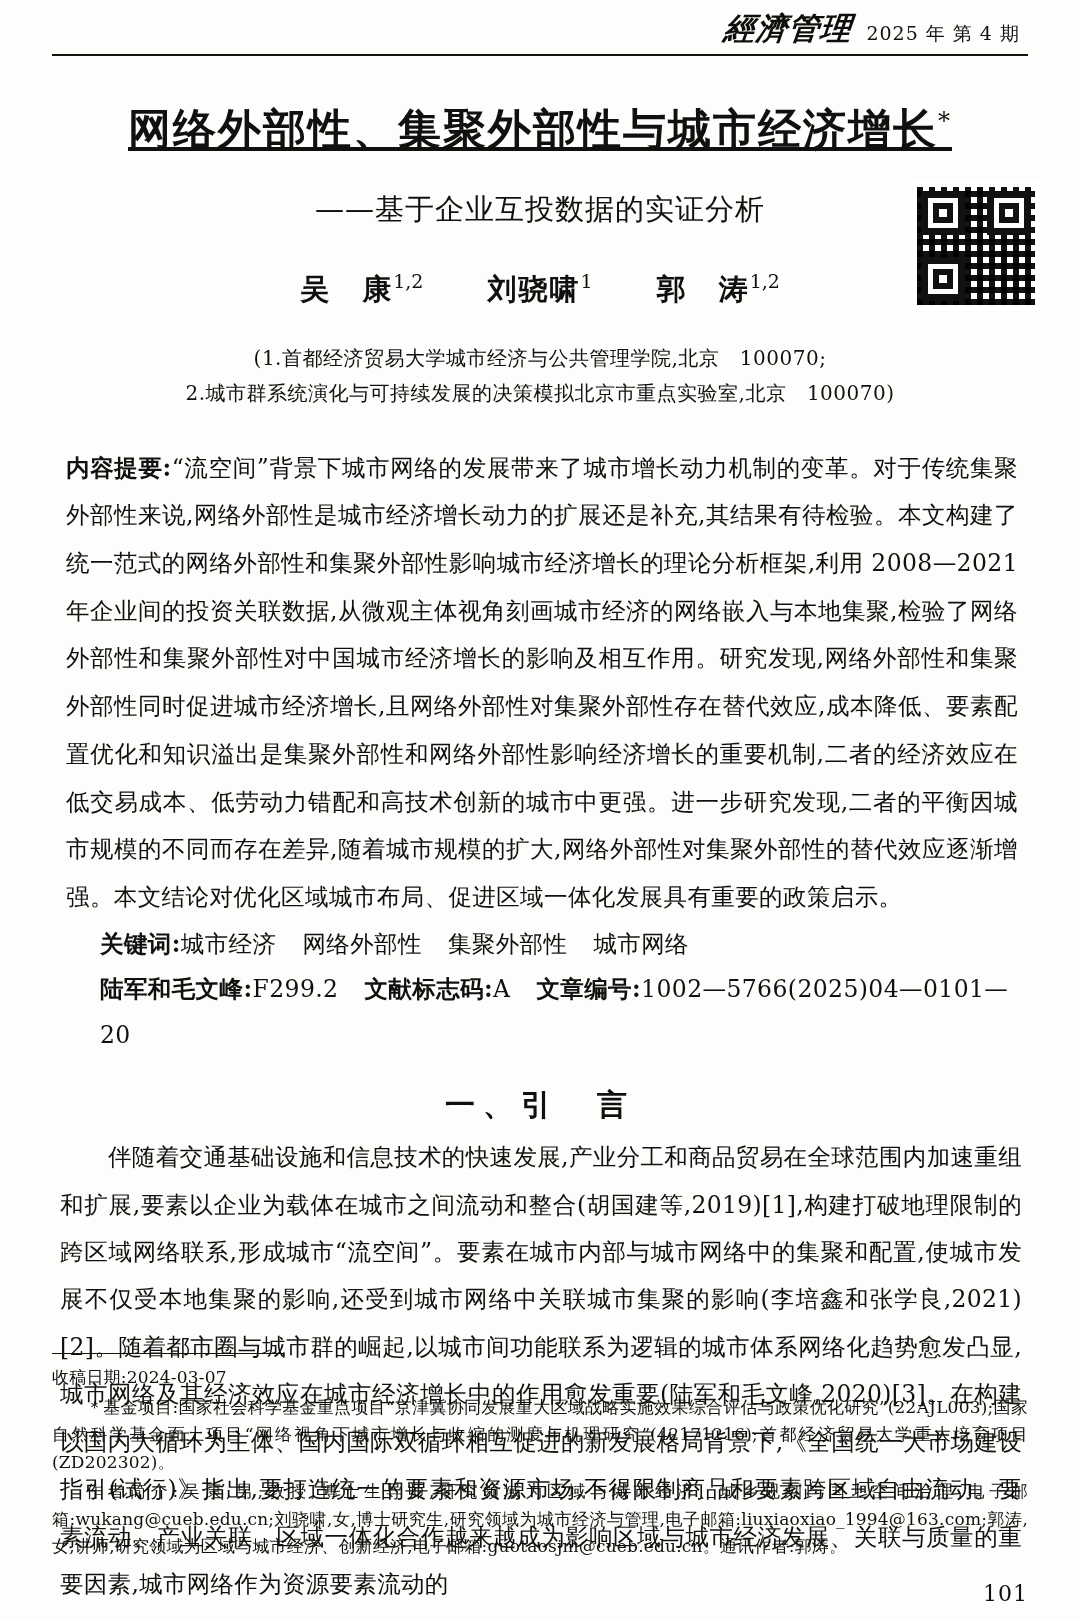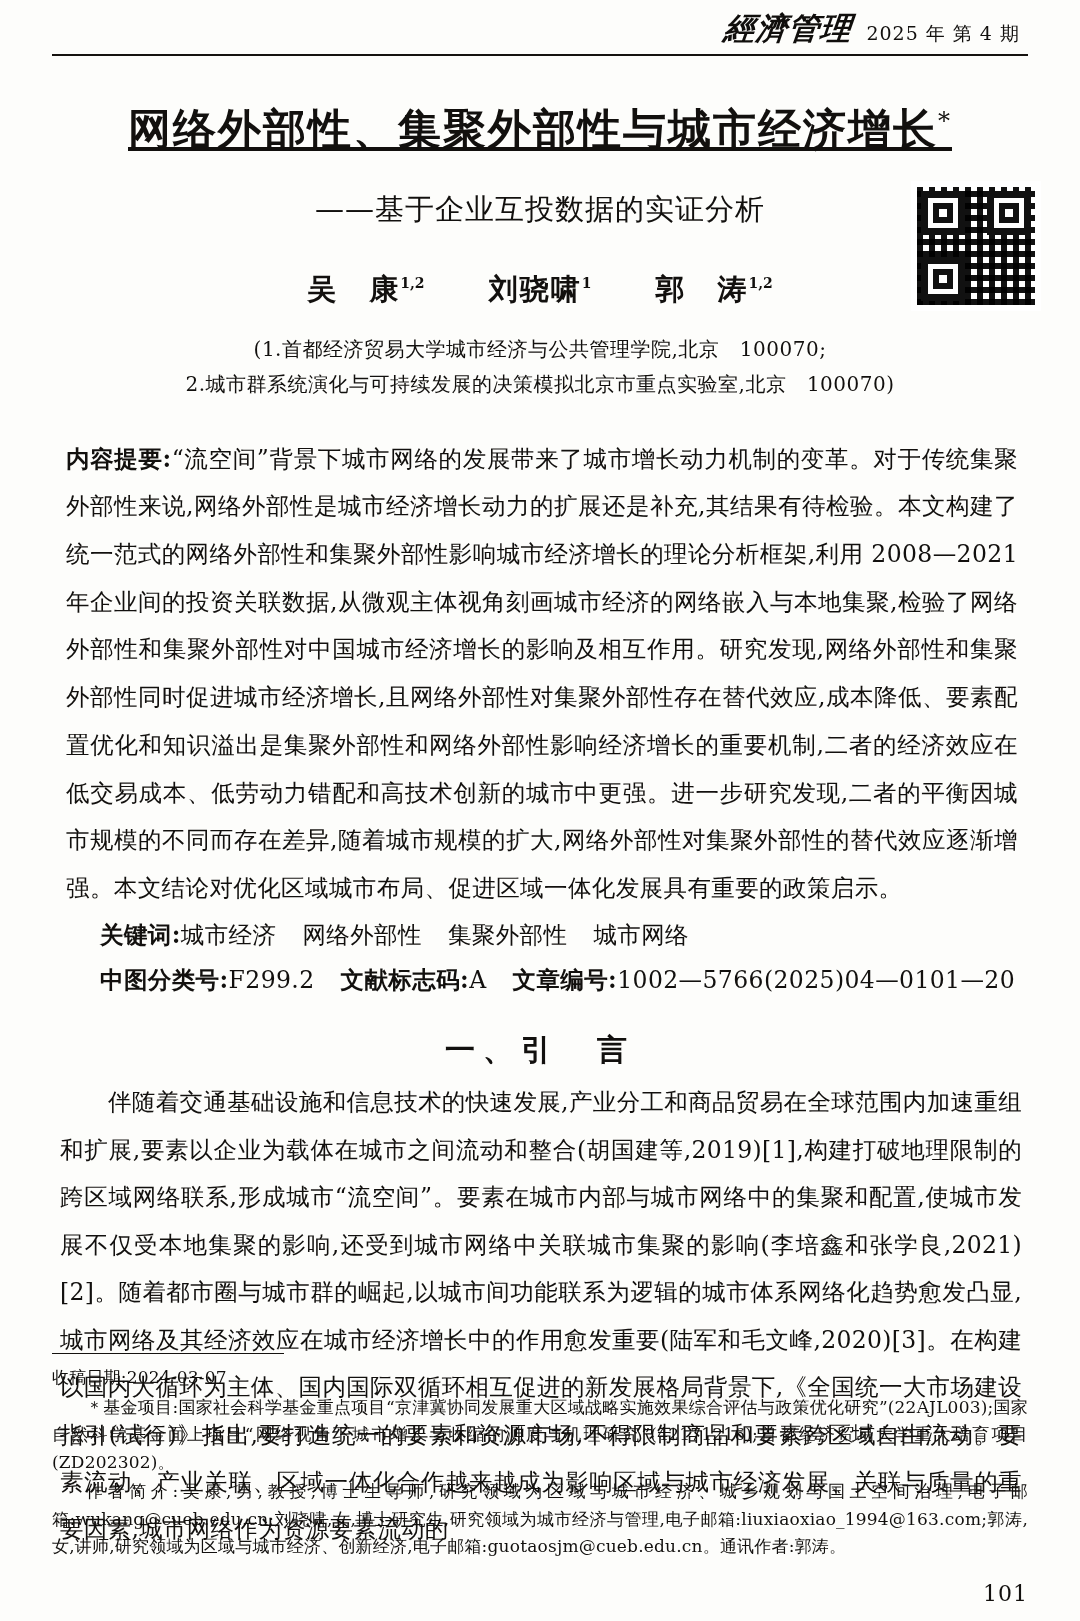--- a/index.html
+++ b/index.html
@@ -63,23 +63,23 @@
     letter-spacing:1px;
     margin:34px 0 0 0;
   }
   .authors {
     margin-top:40px;
     font-size:29px;
     letter-spacing:2px;
     font-weight:700;
   }
   .authors .nm { margin:0 26px; }
-  .authors sup { font-size:14px; font-weight:700; letter-spacing:0; }
+  .authors sup { font-size:19px; font-weight:400; letter-spacing:0; }
   .affil {
-    margin-top:22px;
+    margin-top:31px;
     font-size:20px;
     line-height:1.75;
     letter-spacing:0.5px;
   }
   
   .qr {
     position:absolute;
     right:-12px;
     top:78px;
     width:118px;
@@ -206,21 +206,21 @@
 
   <div class="abstract">
     <span class="lbl">内容提要:</span><span>“流空间”背景下城市网络的发展带来了城市增长动力机制的变革。对于传统集聚外部性来说,网络外部性是城市经济增长动力的扩展还是补充,其结果有待检验。本文构建了统一范式的网络外部性和集聚外部性影响城市经济增长的理论分析框架,利用 2008—2021 年企业间的投资关联数据,从微观主体视角刻画城市经济的网络嵌入与本地集聚,检验了网络外部性和集聚外部性对中国城市经济增长的影响及相互作用。研究发现,网络外部性和集聚外部性同时促进城市经济增长,且网络外部性对集聚外部性存在替代效应,成本降低、要素配置优化和知识溢出是集聚外部性和网络外部性影响经济增长的重要机制,二者的经济效应在低交易成本、低劳动力错配和高技术创新的城市中更强。进一步研究发现,二者的平衡因城市规模的不同而存在差异,随着城市规模的扩大,网络外部性对集聚外部性的替代效应逐渐增强。本文结论对优化区域城市布局、促进区域一体化发展具有重要的政策启示。</span>
   </div>
 
   <div class="kv">
     <span class="lbl">关键词:</span><span>城市经济</span><span class="gap"></span><span>网络外部性</span><span class="gap"></span><span>集聚外部性</span><span class="gap"></span><span>城市网络</span>
   </div>
 
   <div class="kv">
-    <span class="lbl">中图分类号:</span><span>F299.2</span><span class="gap"></span><span class="lbl">文献标志码:</span><span>A</span><span class="gap"></span><span class="lbl">文章编号:</span><span>1002—5766(2025)04—0101—20</span>
+    <span class="lbl">陆军和毛文峰:</span><span>F299.2</span><span class="gap"></span><span class="lbl">文献标志码:</span><span>A</span><span class="gap"></span><span class="lbl">文章编号:</span><span>1002—5766(2025)04—0101—20</span>
   </div>
 
   <h3 class="section">一、引　言</h3>
   <div class="body-text">伴随着交通基础设施和信息技术的快速发展,产业分工和商品贸易在全球范围内加速重组和扩展,要素以企业为载体在城市之间流动和整合(胡国建等,2019)[1],构建打破地理限制的跨区域网络联系,形成城市“流空间”。要素在城市内部与城市网络中的集聚和配置,使城市发展不仅受本地集聚的影响,还受到城市网络中关联城市集聚的影响(李培鑫和张学良,2021)[2]。随着都市圈与城市群的崛起,以城市间功能联系为逻辑的城市体系网络化趋势愈发凸显,城市网络及其经济效应在城市经济增长中的作用愈发重要(陆军和毛文峰,2020)[3]。在构建以国内大循环为主体、国内国际双循环相互促进的新发展格局背景下,《全国统一大市场建设指引(试行)》指出,要打造统一的要素和资源市场,不得限制商品和要素跨区域自由流动。要素流动、产业关联、区域一体化合作越来越成为影响区域与城市经济发展、关联与质量的重要因素,城市网络作为资源要素流动的</div>
 
   <div class="foot">
     <div class="foot-rule"></div>
     <p>收稿日期:2024-03-07</p>
     <p class="ind">＊基金项目:国家社会科学基金重点项目“京津冀协同发展重大区域战略实施效果综合评估与政策优化研究”(22AJL003);国家自然科学基金面上项目“网络视角下城市增长与收缩的测度与机理研究”(42171216);首都经济贸易大学重大培育项目(ZD202302)。</p>
     <p class="ind">作者简介:吴康,男,教授,博士生导师,研究领域为区域与城市经济、城乡规划与国土空间治理,电子邮箱:wukang@cueb.edu.cn;刘骁啸,女,博士研究生,研究领域为城市经济与管理,电子邮箱:liuxiaoxiao_1994@163.com;郭涛,女,讲师,研究领域为区域与城市经济、创新经济,电子邮箱:guotaosjm@cueb.edu.cn。通讯作者:郭涛。</p>

